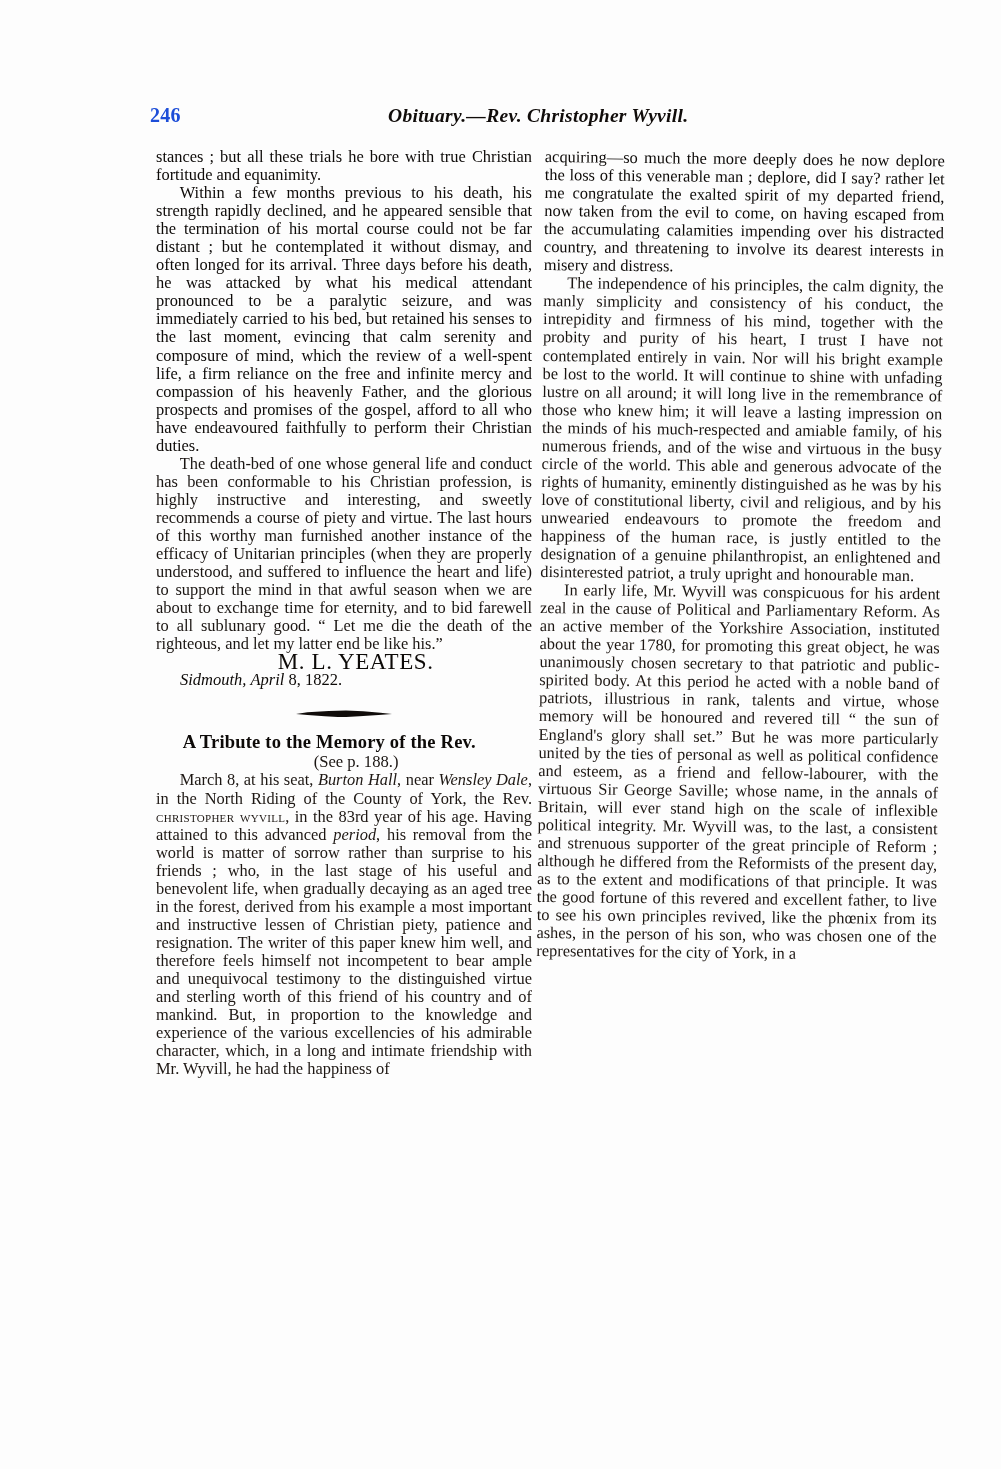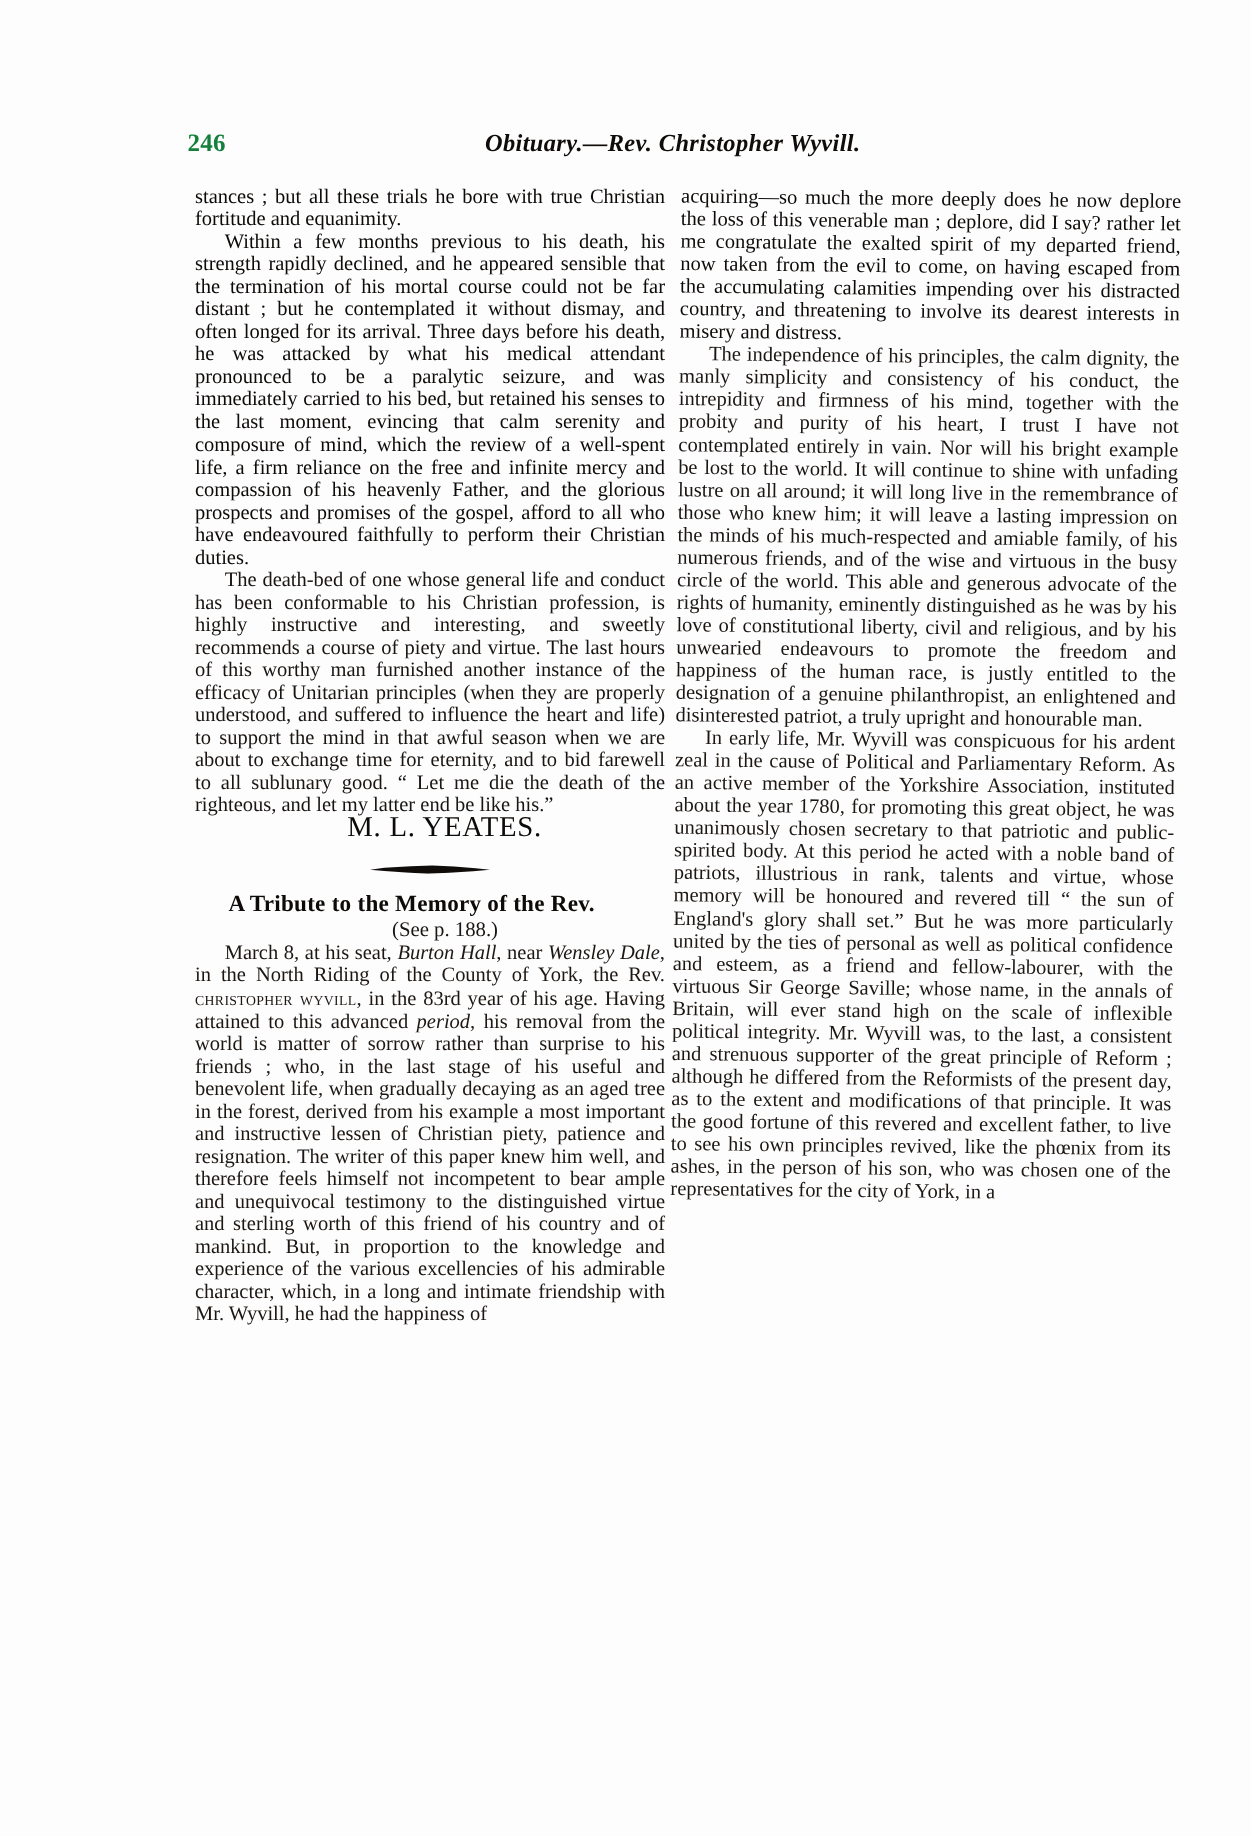--- a/index.html
+++ b/index.html
@@ -32,21 +32,21 @@
     width: 700px;
     height: 30px;
   }
   .folio {
     position: absolute;
     left: 0;
     top: 0;
     font-size: 20px;
     font-weight: bold;
     letter-spacing: 0.2px;
-    color: #15803d;
+    color: #1d4ed8;
   }
   .head-title {
     position: absolute;
     left: 206px;
     top: 1px;
     font-size: 19.5px;
     font-style: italic;
     font-weight: bold;
     letter-spacing: 0.3px;
     white-space: nowrap;
@@ -169,20 +169,25 @@
   <div class="col col-left">
 
     <p class="noindent ink-strong">stances ; but all these trials he bore with true Christian fortitude and equanimity.</p>
 
     <p class="ink-strong">Within a few months previous to his death, his strength rapidly declined, and he appeared sensible that the termination of his mortal course could not be far distant ; but he contemplated it without dismay, and often longed for its arrival. Three days before his death, he was attacked by what his medical attendant pronounced to be a paralytic seizure, and was immediately carried to his bed, but retained his senses to the last moment, evincing that calm serenity and composure of mind, which the review of a well-spent life, a firm reliance on the free and infinite mercy and compassion of his heavenly Father, and the glorious prospects and promises of the gospel, afford to all who have endeavoured faithfully to perform their Christian duties.</p>
 
     <p class="ink-mid">The death-bed of one whose general life and conduct has been conformable to his Christian profession, is highly instructive and interesting, and sweetly recommends a course of piety and virtue. The last hours of this worthy man furnished another instance of the efficacy of Unitarian principles (when they are properly understood, and suffered to influence the heart and life) to support the mind in that awful season when we are about to exchange time for eternity, and to bid farewell to all sublunary good. “ Let me die the death of the righteous, and let my latter end be like his.”</p>
 
     <p class="signature ink-strong">M. L. YEATES.</p>
 
+    <p class="dateline ink-strong">
+      <span class="place">Sidmouth,</span>
+      <span class="mon">April</span>
+      <span>8, 1822.</span>
+    </p>
 
     <div class="ornament-wrap">
       <div class="ornament"></div>
     </div>
 
     <p class="art-title ink-strong">
       <span class="l1">A Tribute to the Memory of the Rev.</span>
     </p>
 
     <p class="art-ref ink-mid">(See p. 188.)</p>

